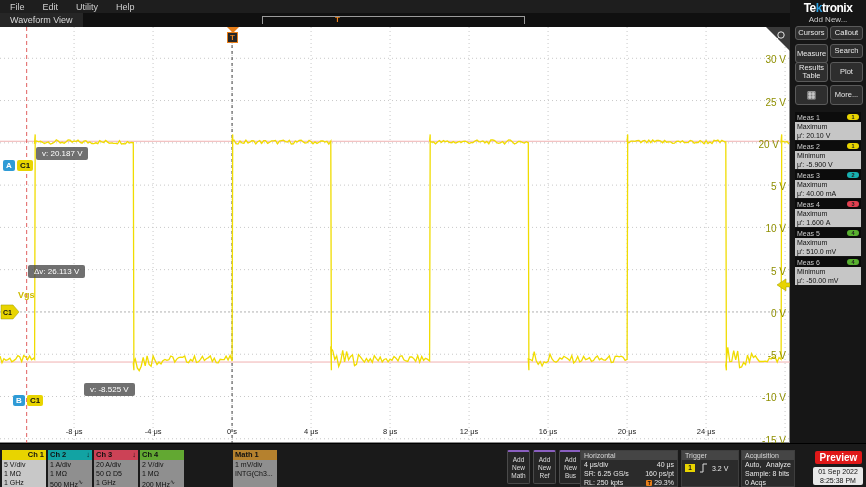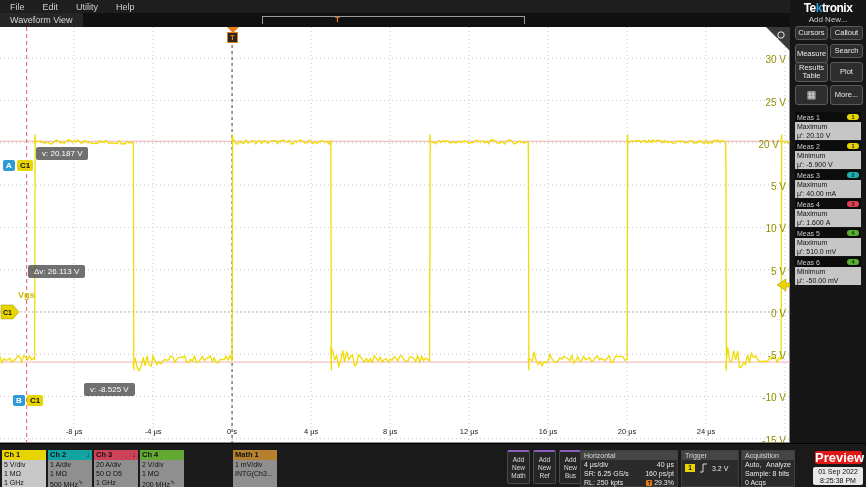--- a/index.html
+++ b/index.html
@@ -49,21 +49,21 @@
   .ch-body{height:27px;font-size:7px;line-height:9px;padding:0 2px;color:#111;}
   .ch-off .ch-body{background:#8f8f8f;}
   .ch-on  .ch-body{background:#c8c8c8;}
   .bw-glyph{font-size:6px;vertical-align:super;}
   .addnew-btn{position:absolute;top:6px;width:23px;height:34px;background:#262626;border:1px solid #4a4a4a;border-top:2px solid #8a5fc0;border-radius:2px;color:#dddddd;font-size:6.5px;text-align:center;line-height:8px;display:flex;align-items:center;justify-content:center;box-sizing:border-box;}
   .panel{position:absolute;top:6px;height:37px;background:#2b2b2b;border:1px solid #3e3e3e;box-sizing:border-box;}
   .panel-title{height:9px;background:#454545;color:#d8d8d8;font-size:7px;line-height:9px;padding-left:3px;}
   .panel-row{display:flex;justify-content:space-between;padding:0 3px;color:#e8e8e8;font-size:7px;line-height:9px;}
   .trig-pos-icon{display:inline-block;width:6px;height:6px;background:#e87f1a;color:#111;font-size:5px;line-height:6px;text-align:center;font-weight:bold;border-radius:1px;}
   #trig-src{display:inline-block;width:10px;height:8px;background:#e8d400;color:#111;font-size:6.5px;font-weight:bold;text-align:center;line-height:8px;}
-  #preview-btn{position:absolute;left:815px;top:7px;width:47px;height:13px;background:#e01818;border-radius:2px;color:#fff;font-size:13px;font-weight:bold;text-align:center;line-height:13px;}
+  #preview-btn{position:absolute;left:815px;top:7px;width:47px;height:13px;background:#e01818;border-radius:2px;color:#fff;font-size:10px;font-weight:bold;text-align:center;line-height:13px;}
   #datetime{position:absolute;left:813px;top:23px;width:50px;height:18px;background:#e8e8e8;border-radius:2px;color:#111;font-size:7px;text-align:center;line-height:9px;}
 </style>
 </head>
 <body>
 
 <div id="app">
 
   <div id="menubar" class="abs">
     <span class="menu-item">File</span>
     <span class="menu-item">Edit</span>
@@ -225,21 +225,21 @@
       <div class="meas-body">
           <div>Minimum</div>
           <div>μ′: -50.00 mV</div>
         </div>
     </div>
   </div>
 
   <div id="bottombar" class="abs">
 
     <div class="ch-badge ch-on" style="left:2px;">
-      <div class="ch-head" style="background: rgb(232, 212, 0);">
+      <div class="ch-head" style="background: rgb(232, 212, 0); justify-content: flex-end;">
           <span>Ch 1</span>
         </div>
       <div class="ch-body">
           <div>5 V/div</div>
           <div>1 MΩ</div>
           <div>1 GHz</div>
         </div>
     </div>
     <div class="ch-badge ch-off" style="left:48px;">
       <div class="ch-head" style="background: rgb(18, 163, 163);">

